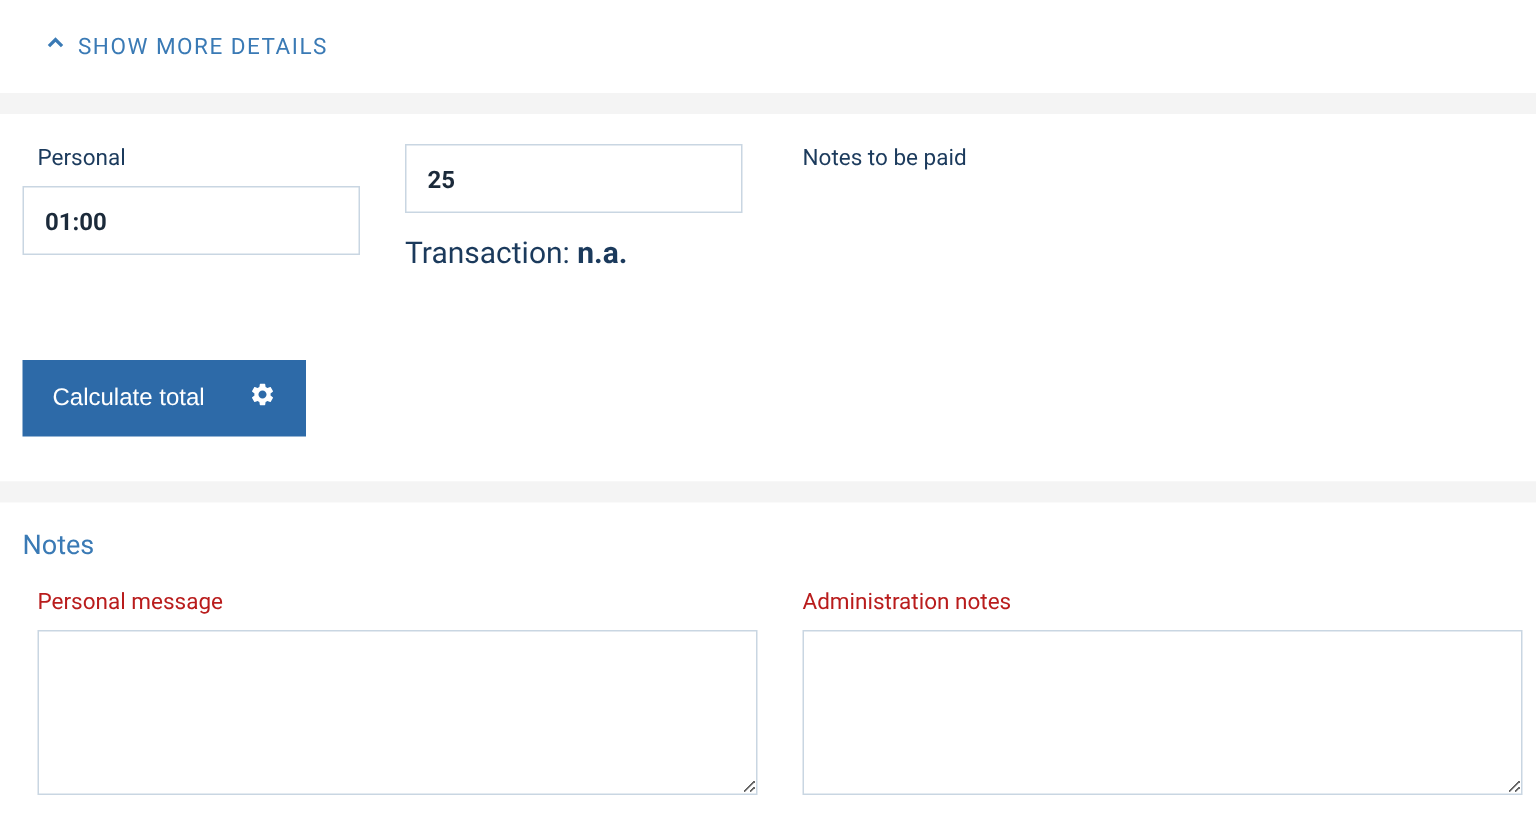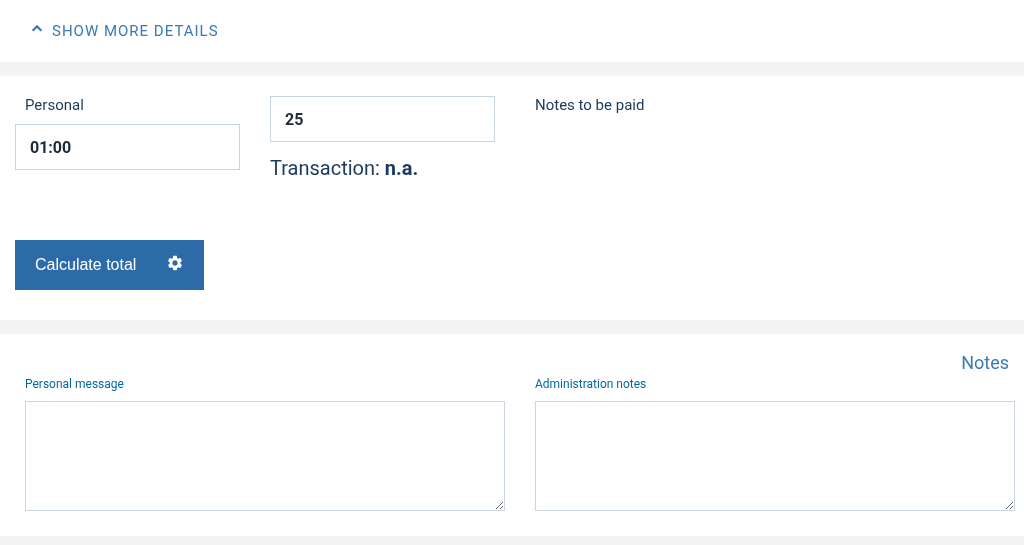--- a/index.html
+++ b/index.html
@@ -92,35 +92,34 @@
     
     
     .notes-section {
       background: #fff;
       padding: 18px 15px 25px 15px;
     }
     .notes-title {
       font-size: 18px;
       color: #3a7ab5;
       font-weight: 400;
-      margin-bottom: 4px;
-      text-align: right;
+      margin-bottom: 18px;
     }
     .notes-row {
       display: flex;
       gap: 30px;
       padding-left: 10px;
     }
     .notes-group {
       display: flex;
       flex-direction: column;
     }
     .notes-label {
-      font-size: 12px;
-      color: #0369a1;
+      font-size: 15px;
+      color: #b91c1c;
       margin-bottom: 10px;
     }
     .notes-textarea {
       width: 480px;
       height: 110px;
       border: 1px solid #c9d6e2;
       padding: 10px;
       font-size: 15px;
       font-family: inherit;
       resize: both;

